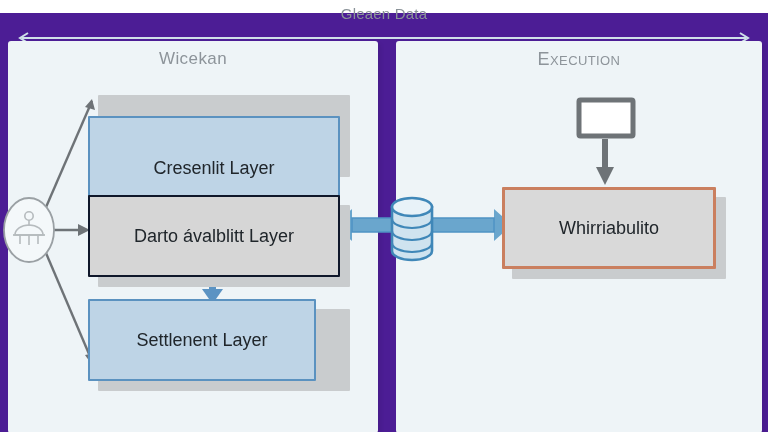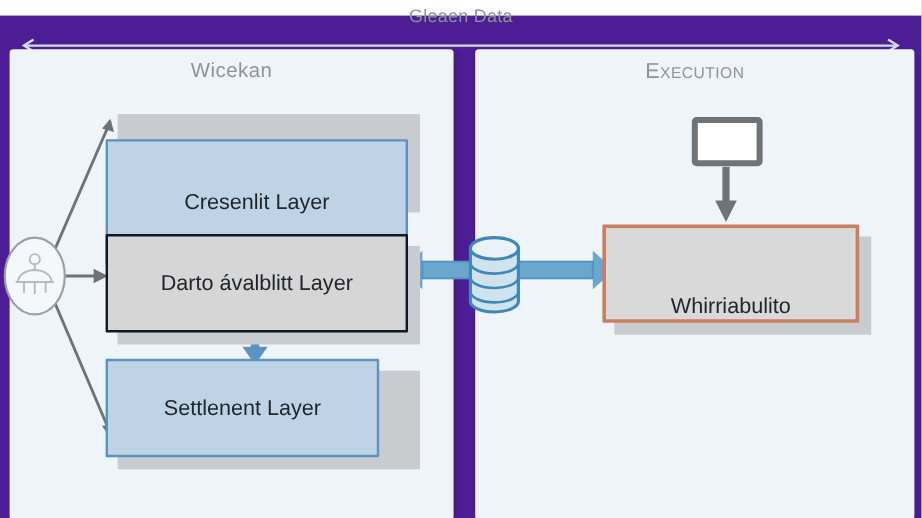--- a/index.html
+++ b/index.html
@@ -92,21 +92,20 @@
     background: #bed4e6;
     border: 2px solid #5b92c0;
   }
   .lbox.gray {
     background: #d6d6d6;
     border: 2px solid #0f172a;
   }
   .lbox.orange {
     background: #d9d9d9;
     border: 3px solid #ca7f5f;
-    align-items: flex-end;
   }
 
   
   #box-presentation-shadow { left: 98px;  top: 82px;  width: 252px; height: 82px; }
   #box-presentation        { left: 88px;  top: 72px;  width: 252px; height: 105px; margin-top: 31px; }
   #box-data-shadow         { left: 98px;  top: 192px; width: 252px; height: 82px; }
   #box-data                { left: 88px;  top: 182px; width: 252px; height: 82px; }
   #box-settlement-shadow   { left: 98px;  top: 296px; width: 252px; height: 82px; }
   #box-settlement          { left: 88px;  top: 286px; width: 228px; height: 82px; }
   #box-exec-shadow         { left: 512px; top: 184px; width: 214px; height: 82px; }

